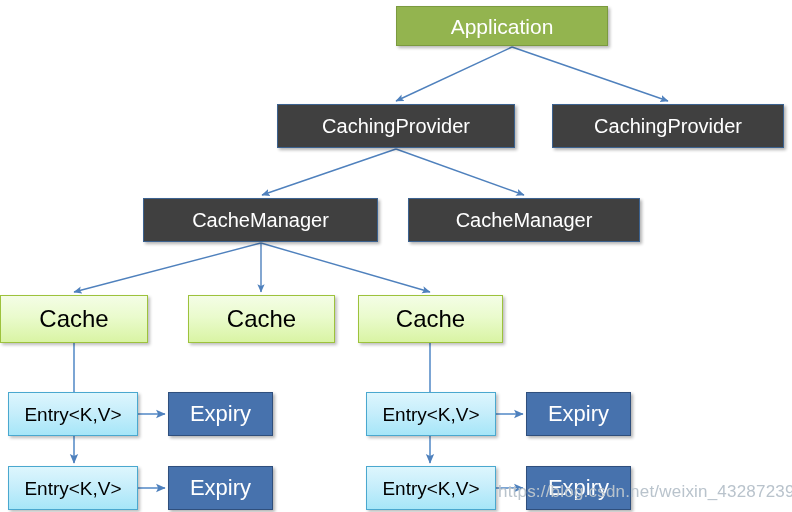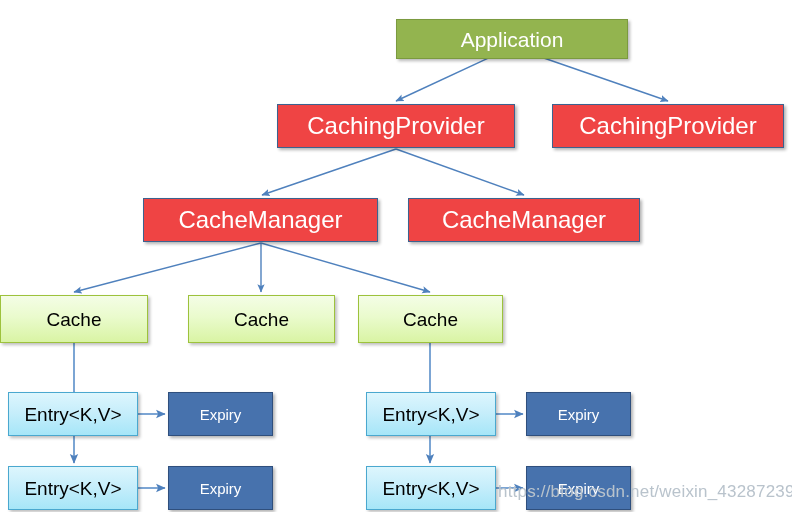--- a/index.html
+++ b/index.html
@@ -34,49 +34,49 @@
   
   .n-app{
     background:#93b44f;
     border:1px solid #7b9a3f;
     color:#ffffff;
     font-size:21px;
     box-shadow:2px 2px 3px rgba(0,0,0,.28);
   }
   
   .n-blue{
-    background:#ef4444;
+    background:#404040;
     border:1px solid #3c628f;
     color:#ffffff;
-    font-size:24px;
+    font-size:20px;
     box-shadow:2px 2px 3px rgba(0,0,0,.30);
   }
   
   .n-cache{
     background:linear-gradient(to bottom,#f4fde6 0%,#eafbcd 45%,#d9f4a4 100%);
     border:1px solid #9dc23c;
     color:#000000;
-    font-size:19px;
+    font-size:24px;
     box-shadow:2px 2px 3px rgba(0,0,0,.26);
   }
   
   .n-entry{
     background:linear-gradient(to bottom,#ddf6fd 0%,#c7eefb 45%,#a6e6f8 100%);
     border:1px solid #4aa8cf;
     color:#000000;
     font-size:19px;
     box-shadow:2px 2px 3px rgba(0,0,0,.26);
     text-align:center;
   }
   
   .n-expiry{
     background:#4772ad;
     border:1px solid #2f4f7d;
     color:#ffffff;
-    font-size:15px;
+    font-size:22px;
     box-shadow:2px 2px 3px rgba(0,0,0,.30);
   }
   #watermark{
     position:absolute;
     left:498px;top:482px;
     font-size:17px;
     color:#b9c3cc;
     letter-spacing:.2px;
     white-space:nowrap;
     z-index:9;
@@ -116,21 +116,21 @@
     <line x1="74" y1="436" x2="74" y2="463" stroke="#5b8fc9" stroke-width="1.6" marker-end="url(#arrowhead)"></line>
 
     <line x1="430" y1="436" x2="430" y2="463" stroke="#5b8fc9" stroke-width="1.6" marker-end="url(#arrowhead)"></line>
 
     <line x1="138" y1="414" x2="165" y2="414" stroke="#5b8fc9" stroke-width="1.6" marker-end="url(#arrowhead)"></line>
     <line x1="138" y1="488" x2="165" y2="488" stroke="#5b8fc9" stroke-width="1.6" marker-end="url(#arrowhead)"></line>
     <line x1="496" y1="414" x2="523" y2="414" stroke="#5b8fc9" stroke-width="1.6" marker-end="url(#arrowhead)"></line>
     <line x1="496" y1="488" x2="523" y2="488" stroke="#5b8fc9" stroke-width="1.6" marker-end="url(#arrowhead)"></line>
   </svg>
 
-  <div class="node n-app" style="left: 396px; top: 19px; width: 232px; height: 40px;">Application</div>
+  <div class="node n-app" style="left: 396px; top: 6px; width: 212px; height: 40px;">Application</div>
   <div class="node n-blue" style="left: 277px; top: 104px; width: 238px; height: 44px;">CachingProvider</div>
   <div class="node n-blue" style="left: 552px; top: 104px; width: 232px; height: 44px;">CachingProvider</div>
   <div class="node n-blue" style="left: 143px; top: 198px; width: 235px; height: 44px;">CacheManager</div>
   <div class="node n-blue" style="left: 408px; top: 198px; width: 232px; height: 44px;">CacheManager</div>
   <div class="node n-cache" style="left: 0px; top: 295px; width: 148px; height: 48px;">Cache</div>
   <div class="node n-cache" style="left: 188px; top: 295px; width: 147px; height: 48px;">Cache</div>
   <div class="node n-cache" style="left: 358px; top: 295px; width: 145px; height: 48px;">Cache</div>
   <div class="node n-entry" style="left: 8px; top: 392px; width: 130px; height: 44px;">Entry&lt;K,V&gt;</div>
   <div class="node n-expiry" style="left: 168px; top: 392px; width: 105px; height: 44px;">Expiry</div>
   <div class="node n-entry" style="left: 8px; top: 466px; width: 130px; height: 44px;">Entry&lt;K,V&gt;</div>

